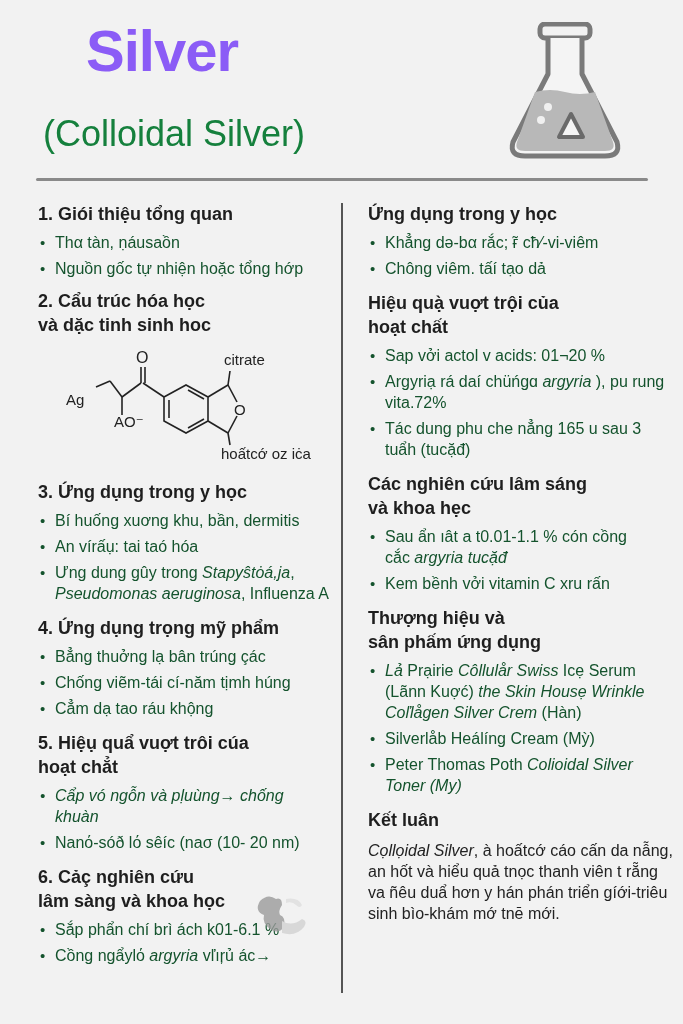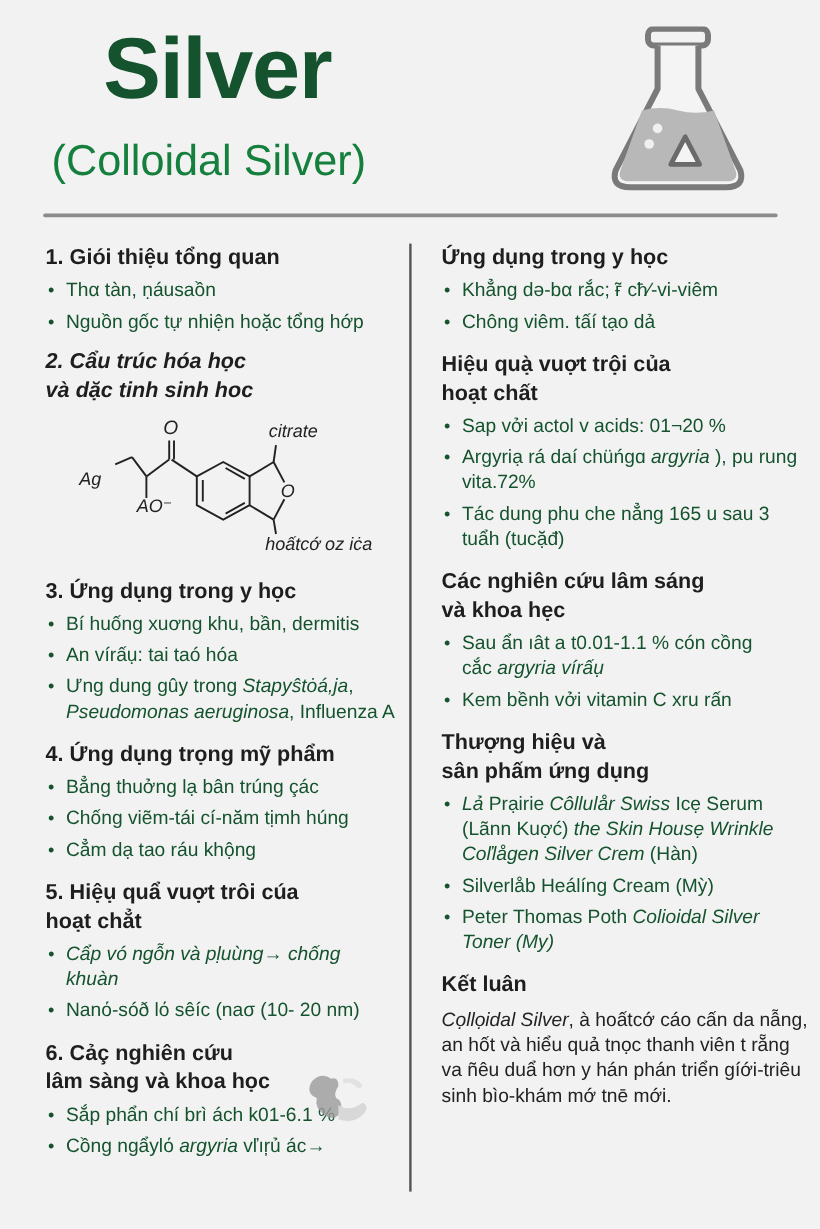--- a/index.html
+++ b/index.html
@@ -6,22 +6,22 @@
     body {
       width: 683px; height: 1024px; overflow: hidden;
       background: #f2f2f2;
       font-family: "Liberation Sans", "DejaVu Sans", sans-serif;
       color: #1e1e1e;
       position: relative;
     }
     .header { position: absolute; left: 0; top: 0; width: 683px; height: 185px; }
     .title {
       position: absolute; left: 86px; top: 22px;
-      font-size: 72px; font-weight: bold; letter-spacing: -1px;
-      color: #14532d; line-height: 1;
+      font-size: 58px; font-weight: bold; letter-spacing: -1px;
+      color: #8b5cf6; line-height: 1;
     }
     .subtitle {
       position: absolute; left: 43px; top: 116px;
       font-size: 36px; color: #15803d; line-height: 1;
     }
     .flask { position: absolute; left: 505px; top: 22px; width: 120px; height: 140px; }
     .hr {
       position: absolute; left: 36px; top: 178px; width: 612px; height: 3px;
       background: #8a8a8a; border-radius: 2px;
     }
@@ -71,21 +71,21 @@
 
 <div class="col col-left">
   <div class="section">
     <h2>1. Giói thiệu tổng quan</h2>
     <ul>
       <li>Thα tàn, ṇáusaồn</li>
       <li>Nguồn gốc tự nhiện hoặc tổng hớp</li>
     </ul>
   </div>
 
-  <div class="section" style="margin-top:-2px;font-style:italic;">
+  <div class="section" style="margin-top:-2px;">
     <h2>
       <span>2. Cẩu trúc hóa học</span><br>
       <span>và dặc tinh sinh hoc</span>
     </h2>
     <div class="chem">
       <svg width="300" height="115" viewBox="0 0 300 115">
         <g fill="none" stroke="#222" stroke-width="1.6">
           <line x1="58" y1="42" x2="72" y2="36"></line>
           <line x1="72" y1="36" x2="84" y2="52"></line>
           <line x1="84" y1="52" x2="103" y2="38"></line>
@@ -181,21 +181,21 @@
       <li style="width:260px;">Tác dung phu che nẳng 165 u sau 3 tuẩh (tucặđ)</li>
     </ul>
   </div>
 
   <div class="section">
     <h2>
       <span>Các nghiên cứu lâm sáng</span><br>
       <span>và khoa hẹc</span>
     </h2>
     <ul>
-      <li style="width:250px;"><span>Sau ẩn ıât a t0.01-1.1 % cón cồng cắc </span><span class="it">argyria vírấụ</span></li>
+      <li style="width:250px;"><span>Sau ẩn ıât a t0.01-1.1 % cón cồng cắc </span><span class="it">argyria tucặđ</span></li>
       <li>Kem bềnh vởi vitamin C xru rấn</li>
     </ul>
   </div>
 
   <div class="section">
     <h2>
       <span>Thượng hiệu và</span><br>
       <span>sân phấm ứng dụng</span>
     </h2>
     <ul>

